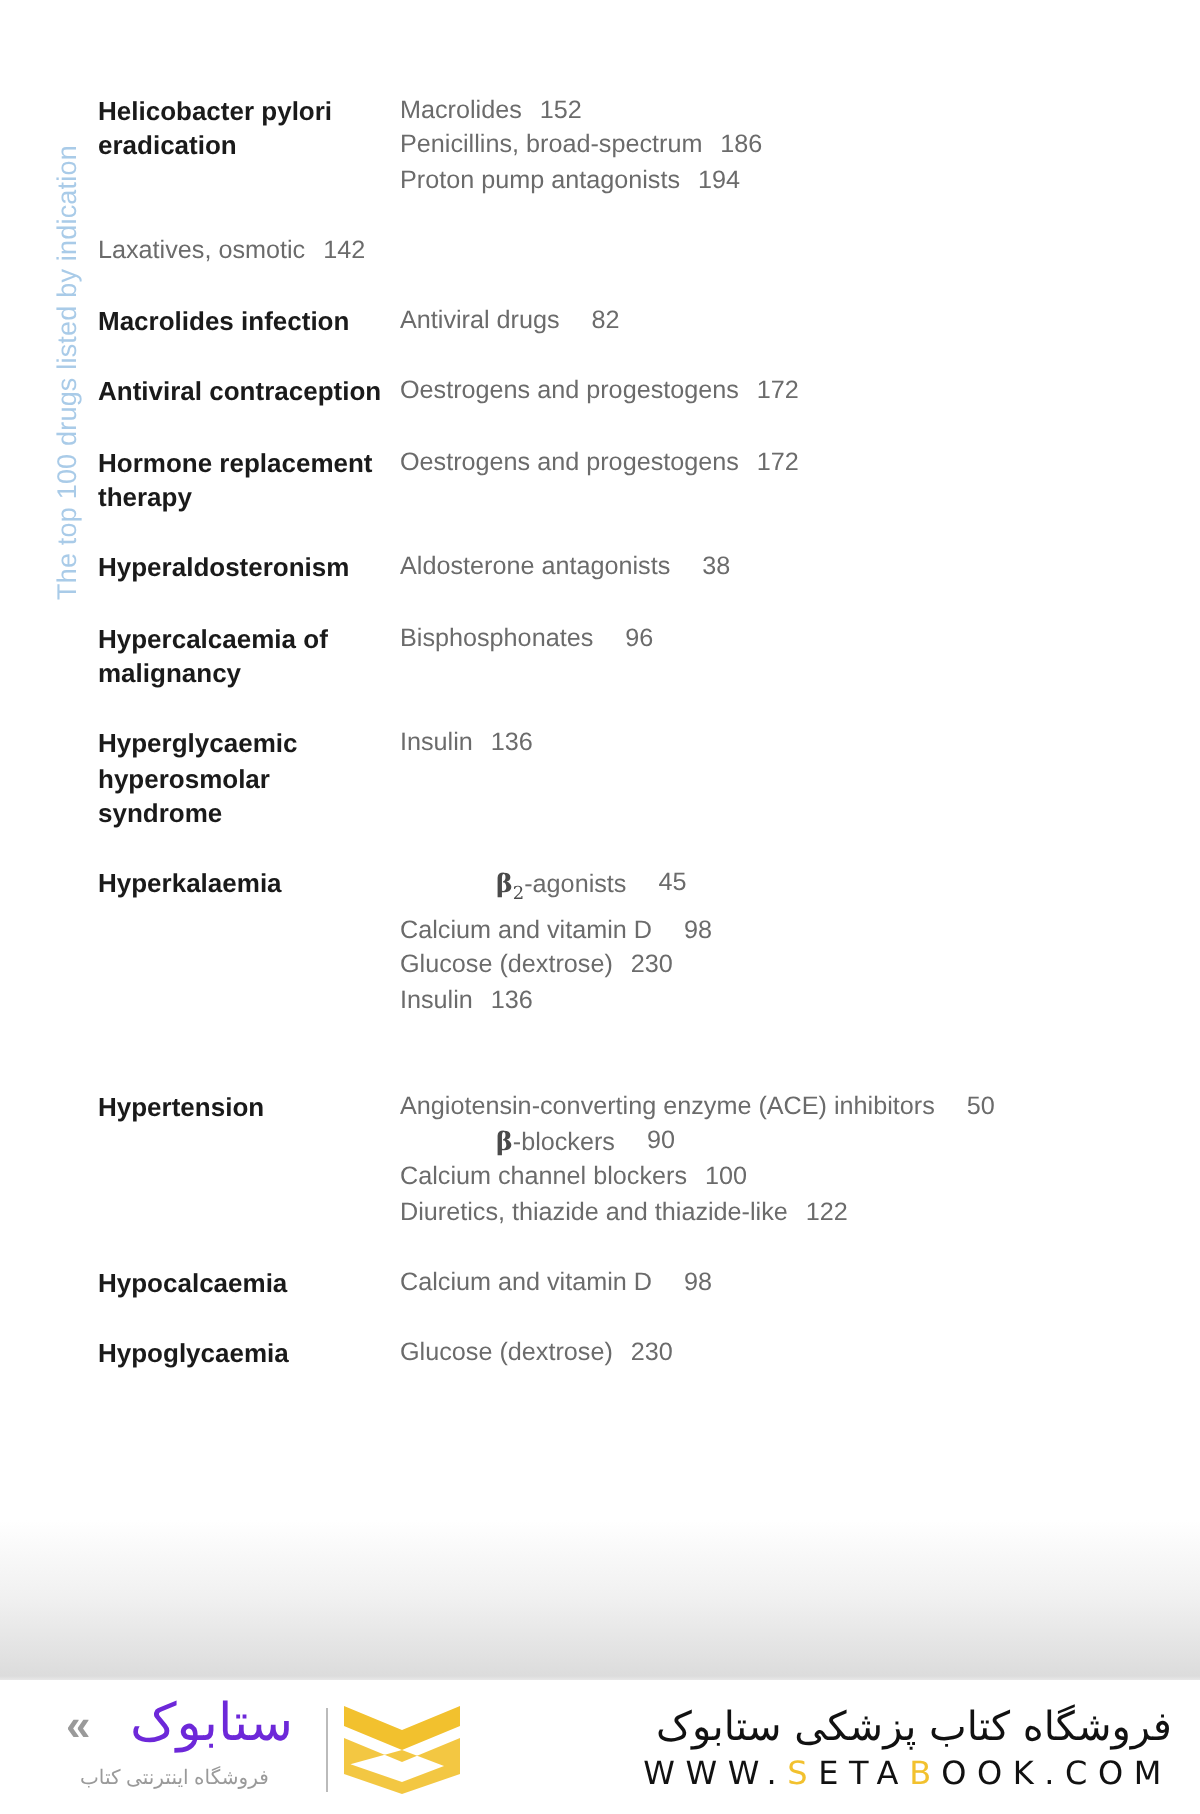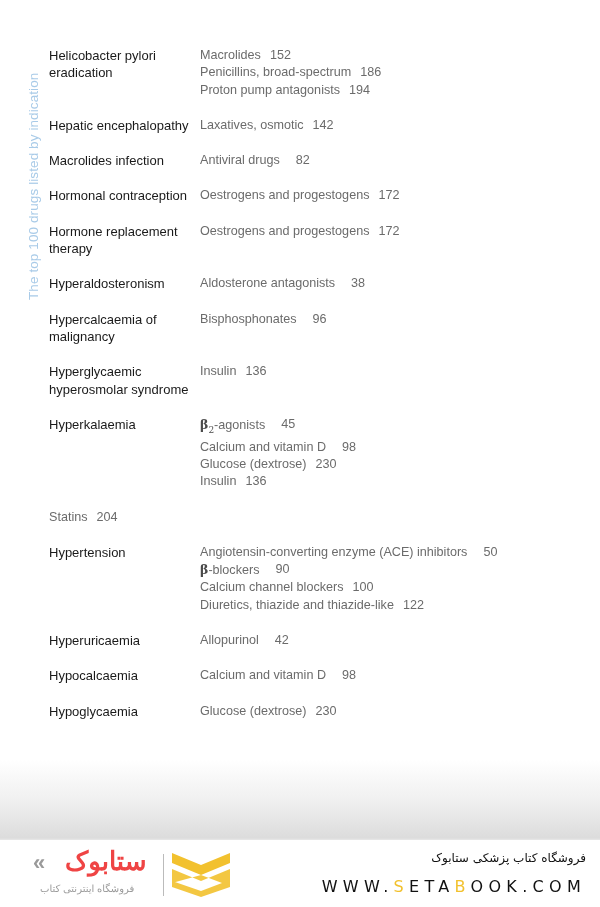--- a/index.html
+++ b/index.html
@@ -13,51 +13,51 @@
     .side-title {
       position: absolute; left: 26px; top: 300px;
       transform-origin: 0 0; transform: rotate(-90deg);
       white-space: nowrap; font-size: 13.5px; color: #a9cbe8;
       letter-spacing: 0.1px;
     }
 
     .table { position: absolute; left: 49px; top: 47px; width: 502px; }
     .group { display: flex; margin-bottom: 18px; }
     .group .ind {
-      width: 151px; font-weight: normal; font-size: 13px; color: #1a1a1a;
+      width: 151px; font-weight: bold; font-size: 13px; color: #1a1a1a;
       line-height: 17.3px; padding-right: 4px;
     }
     .group .drugs { flex: 1; }
     .drug-row {
       display: flex; justify-content: flex-start;
       font-size: 12.6px; color: #6b6b6b; line-height: 17.3px;
     }
     .drug-row .pg { text-align: right; min-width: 30px; }
-    .greek { font-family: "DejaVu Serif", serif; font-weight: bold; color: #4a4a4a; }
+    .greek { font-family: "DejaVu Serif", serif; font-weight: bold; color: #4a4a4a; margin-left: 48px; }
     .greek sub { font-size: 9px; font-weight: normal; }
 
     .footer {
       position: absolute; left: 0; top: 840px; width: 600px; height: 67px; background: #ffffff;
     }
     .logo-arrows {
       position: absolute; left: 33px; top: 10px; font-size: 22px; color: #9a9a9a; font-weight: bold;
     }
     .logo-text {
-      position: absolute; left: 65px; top: 6px; font-size: 26px; color: #ef4444; font-weight: bold;
+      position: absolute; left: 65px; top: 6px; font-size: 26px; color: #6d28d9; font-weight: normal;
       letter-spacing: -1px;
     }
     .logo-sub {
       position: absolute; left: 40px; top: 43px; font-size: 10px; color: #9a9a9a;
     }
     .logo-divider {
       position: absolute; left: 163px; top: 14px; width: 1px; height: 42px; background: #bbbbbb;
     }
     .chevron-mark { position: absolute; left: 172px; top: 13px; }
     .store-name {
-      position: absolute; right: 14px; top: 11px; font-size: 12px; color: #111111;
+      position: absolute; right: 14px; top: 11px; font-size: 20px; color: #111111;
       font-family: "DejaVu Sans", sans-serif; direction: rtl;
     }
     .store-url {
       position: absolute; right: 14px; top: 37px; font-size: 16px; color: #111111;
       letter-spacing: 5.3px; font-family: "DejaVu Sans", sans-serif;
     }
     .store-url .hl { color: #f2c12e; }
   </style>
 </head>
 <body>
@@ -76,39 +76,38 @@
             <span><span>Penicillins, broad-spectrum</span></span>
             <span class="pg">186</span>
           </div>
           <div class="drug-row">
             <span><span>Proton pump antagonists</span></span>
             <span class="pg">194</span>
           </div>
         </div>
       </div>
       <div class="group">
-        <div class="ind">Hepatic encephalopathy</div>
         <div class="drugs">
           <div class="drug-row">
             <span><span>Laxatives, osmotic</span></span>
             <span class="pg">142</span>
           </div>
         </div>
       </div>
       <div class="group">
         <div class="ind">Macrolides infection</div>
         <div class="drugs">
           <div class="drug-row">
             <span><span>Antiviral drugs</span></span>
             <span class="pg">82</span>
           </div>
         </div>
       </div>
       <div class="group">
-        <div class="ind">Hormonal contraception</div>
+        <div class="ind">Antiviral contraception</div>
         <div class="drugs">
           <div class="drug-row">
             <span><span>Oestrogens and progestogens</span></span>
             <span class="pg">172</span>
           </div>
         </div>
       </div>
       <div class="group">
         <div class="ind">Hormone replacement therapy</div>
         <div class="drugs">
@@ -160,54 +159,39 @@
             <span><span>Glucose (dextrose)</span></span>
             <span class="pg">230</span>
           </div>
           <div class="drug-row">
             <span><span>Insulin</span></span>
             <span class="pg">136</span>
           </div>
         </div>
       </div>
       <div class="group">
-        <div class="drugs">
-          <div class="drug-row">
-            <span><span>Statins</span></span>
-            <span class="pg">204</span>
-          </div>
-        </div>
       </div>
       <div class="group">
         <div class="ind">Hypertension</div>
         <div class="drugs">
           <div class="drug-row">
             <span><span>Angiotensin-converting enzyme (ACE) inhibitors</span></span>
             <span class="pg">50</span>
           </div>
           <div class="drug-row">
             <span><span class="greek"><span>β</span></span><span>-blockers</span></span>
             <span class="pg">90</span>
           </div>
           <div class="drug-row">
             <span><span>Calcium channel blockers</span></span>
             <span class="pg">100</span>
           </div>
           <div class="drug-row">
             <span><span>Diuretics, thiazide and thiazide-like</span></span>
             <span class="pg">122</span>
-          </div>
-        </div>
-      </div>
-      <div class="group">
-        <div class="ind">Hyperuricaemia</div>
-        <div class="drugs">
-          <div class="drug-row">
-            <span><span>Allopurinol</span></span>
-            <span class="pg">42</span>
           </div>
         </div>
       </div>
       <div class="group">
         <div class="ind">Hypocalcaemia</div>
         <div class="drugs">
           <div class="drug-row">
             <span><span>Calcium and vitamin D</span></span>
             <span class="pg">98</span>
           </div>

